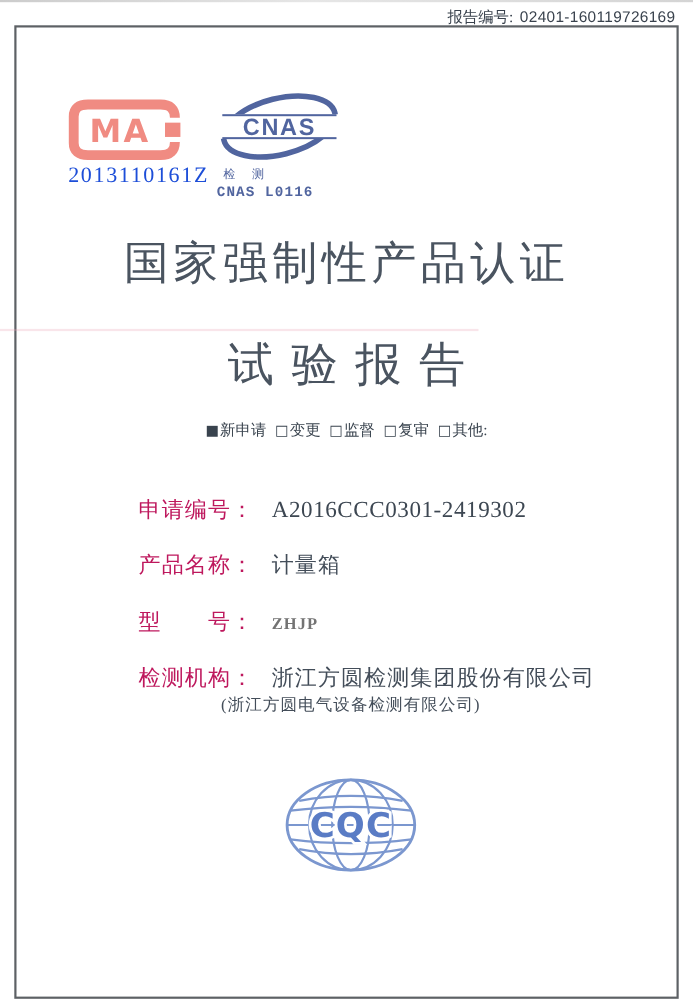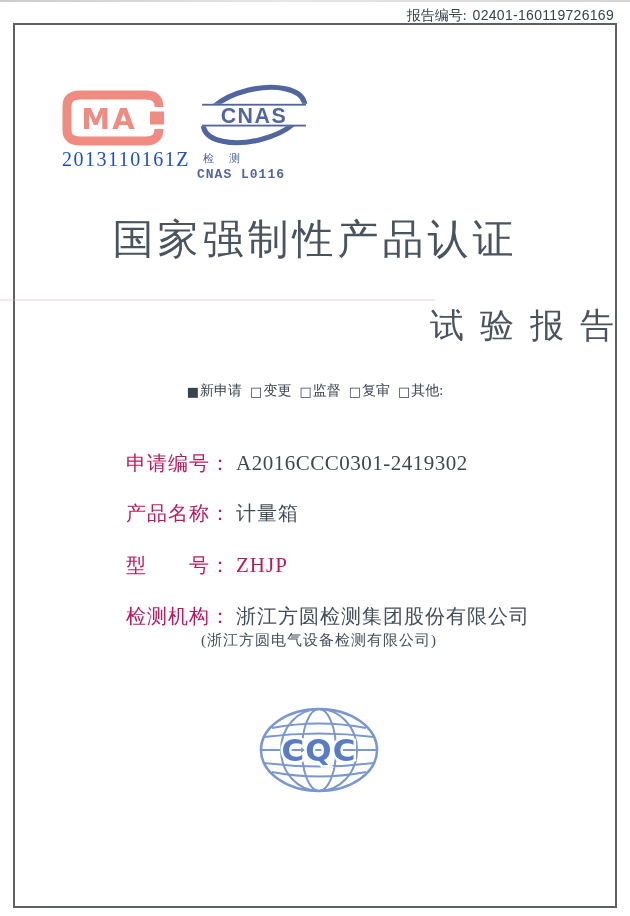--- a/index.html
+++ b/index.html
@@ -59,42 +59,42 @@
     font-family:Liberation Mono, monospace;
   }
 
   .title {
     position:absolute; top:212px; left:0; width:100%;
     text-align:center; font-size:41px; letter-spacing:4px;
     font-weight:400; color:#4a5460;
   }
   .subtitle {
     position:absolute; top:303px; left:0; width:100%;
-    text-align:right; font-size:34px; letter-spacing:16px; text-indent:16px;
+    text-align:center; font-size:42px; letter-spacing:16px; text-indent:16px;
     font-weight:400; color:#4a5460;
   }
 
   .apptype {
     position:absolute; top:382px; left:0; width:100%;
     display:flex; justify-content:center; gap:8px;
     font-size:14px; color:#39434e;
   }
   .apptype .opt { display:flex; align-items:center; gap:1px; }
   .apptype .box { font-size:13px; font-family:"DejaVu Sans",sans-serif; line-height:1; }
 
   .field { position:absolute; left:126px; display:flex; align-items:baseline; }
   .field .lab { font-size:20px; letter-spacing:1px; white-space:pre; color:#be185d; }
-  .field .val { margin-left:5px; }
+  .field .val { margin-left:16px; }
   .f-appno  { top:450px; }
   .f-prod   { top:500px; }
   .f-model  { top:552px; }
   .f-org    { top:603px; }
   .val-serial { font-size:21px; letter-spacing:0.5px; color:#3d4752; }
   .val-cn     { font-size:20px; letter-spacing:1px; }
-  .val-model  { font-size:21px; font-weight:400; letter-spacing:1px; color:#be185d; }
+  .val-model  { font-size:15px; font-weight:700; letter-spacing:1px; color:#737373; }
   .org-line2 {
     position:absolute; left:201px; top:631px;
     font-size:15px; letter-spacing:1px; color:#434d59;
   }
 
   .cqc { position:absolute; left:256px; top:704px; }
   .cqc svg { width:126px; height:92px; display:block; }
 </style>
 </head>
 <body>

